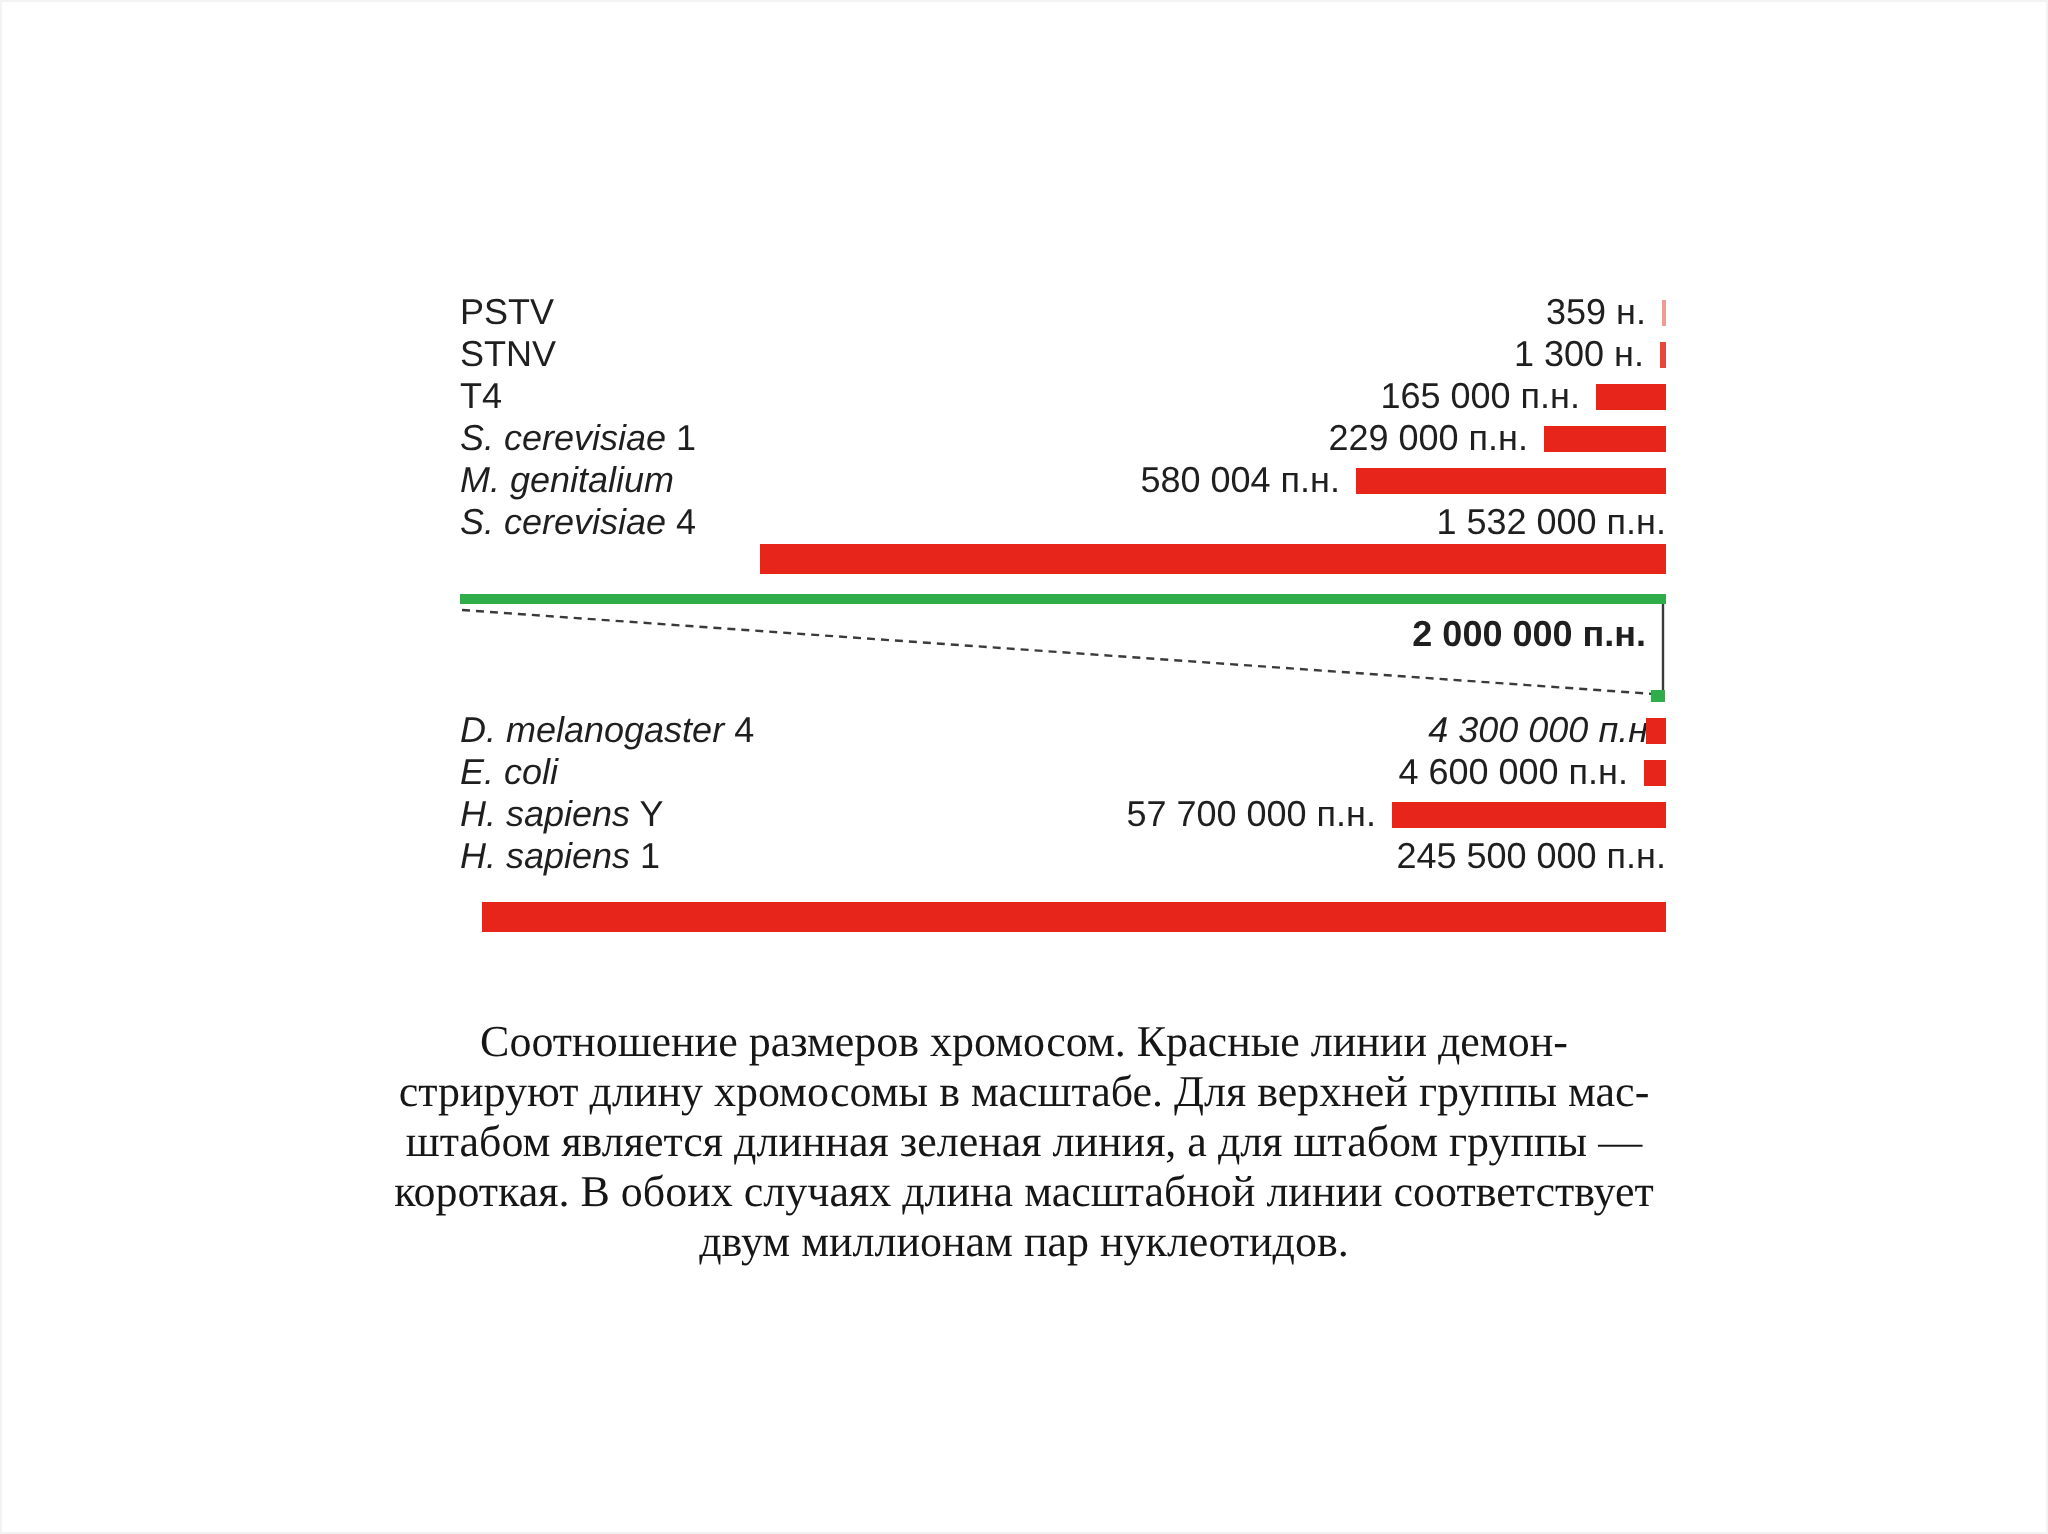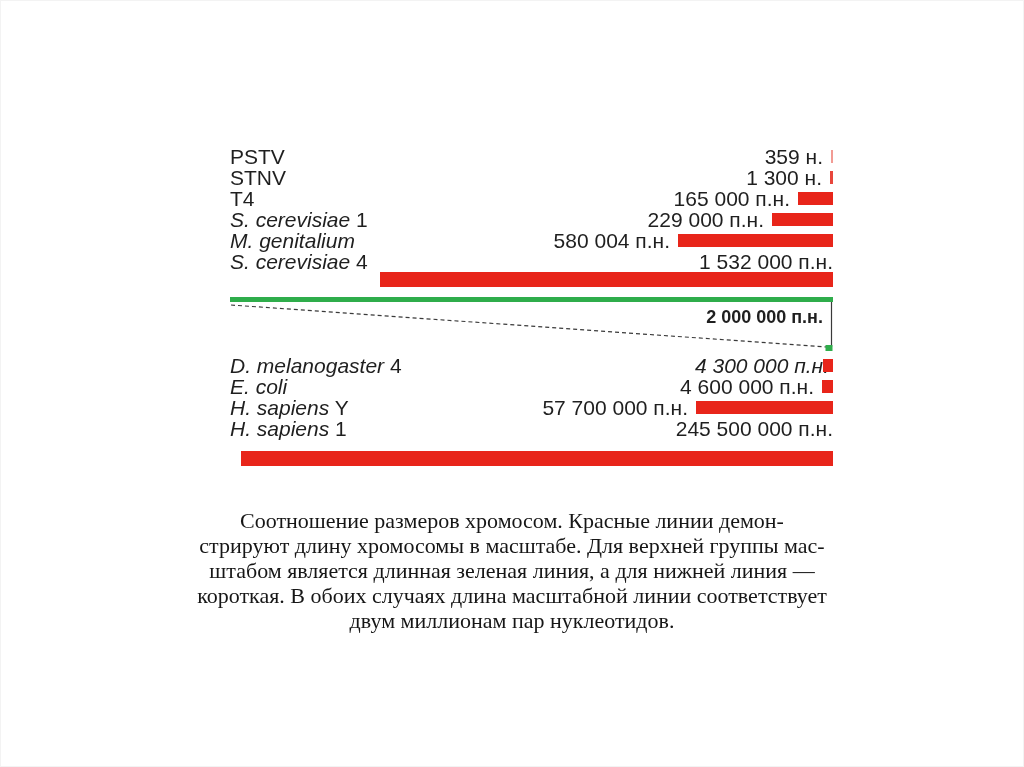--- a/index.html
+++ b/index.html
@@ -6,21 +6,21 @@
     --red:#e8251a; --red-light:#f29b94; --red-mid:#e8463c;
     --green:#2fad4b; --ink:#1f1f1f; --line:#3a3a3a;
   }
   html,body{margin:0;padding:0;background:#ffffff;}
   .slide{
     position:relative; width:1024px; height:767px; background:#ffffff;
     box-shadow:inset 0 0 0 1px #f3f3f3; overflow:hidden;
     font-family:"Liberation Sans", sans-serif; color:var(--ink);
   }
   .diagram{position:absolute; left:230px; top:146px; width:603px;}
-  .row{position:relative; height:21px; line-height:21px; font-size:21px;}
+  .row{position:relative; height:21px; line-height:21px; font-size:18px;}
   .row .label{position:absolute; left:0; top:0; white-space:nowrap;}
   .row .label i{font-style:italic;}
   .row .value{position:absolute; top:0; white-space:nowrap;}
   .row .bar{position:absolute; right:0; top:4px; height:13px; background:var(--red);}
   .full-bar{height:15px; background:var(--red); margin-left:auto;}
   .full-bar.sc4{margin-top:0;}
   .full-bar.hs1{margin-top:12px;}
   .green-line{height:5px; width:100%; background:var(--green); margin-top:10px;}
   .funnel{position:relative; height:52px; width:100%;}
   .funnel svg{position:absolute; left:0; top:0;}
@@ -124,19 +124,19 @@
 
     <div class="full-bar hs1" style="width: 592px;"></div>
 
   </div>
 
   <div class="caption">
   <div class="caption-line">Соотношение размеров хромосом. Красные линии демон-</div>
 
   <div class="caption-line">стрируют длину хромосомы в масштабе. Для верхней группы мас-</div>
 
-  <div class="caption-line">штабом является длинная зеленая линия, а для нижней линия —</div>
+  <div class="caption-line">штабом является длинная зеленая линия, а для штабом группы —</div>
 
   <div class="caption-line">короткая. В обоих случаях длина масштабной линии соответствует</div>
 
   <div class="caption-line">двум миллионам пар нуклеотидов.</div>
 </div>
 </div>
 
 </body></html>

